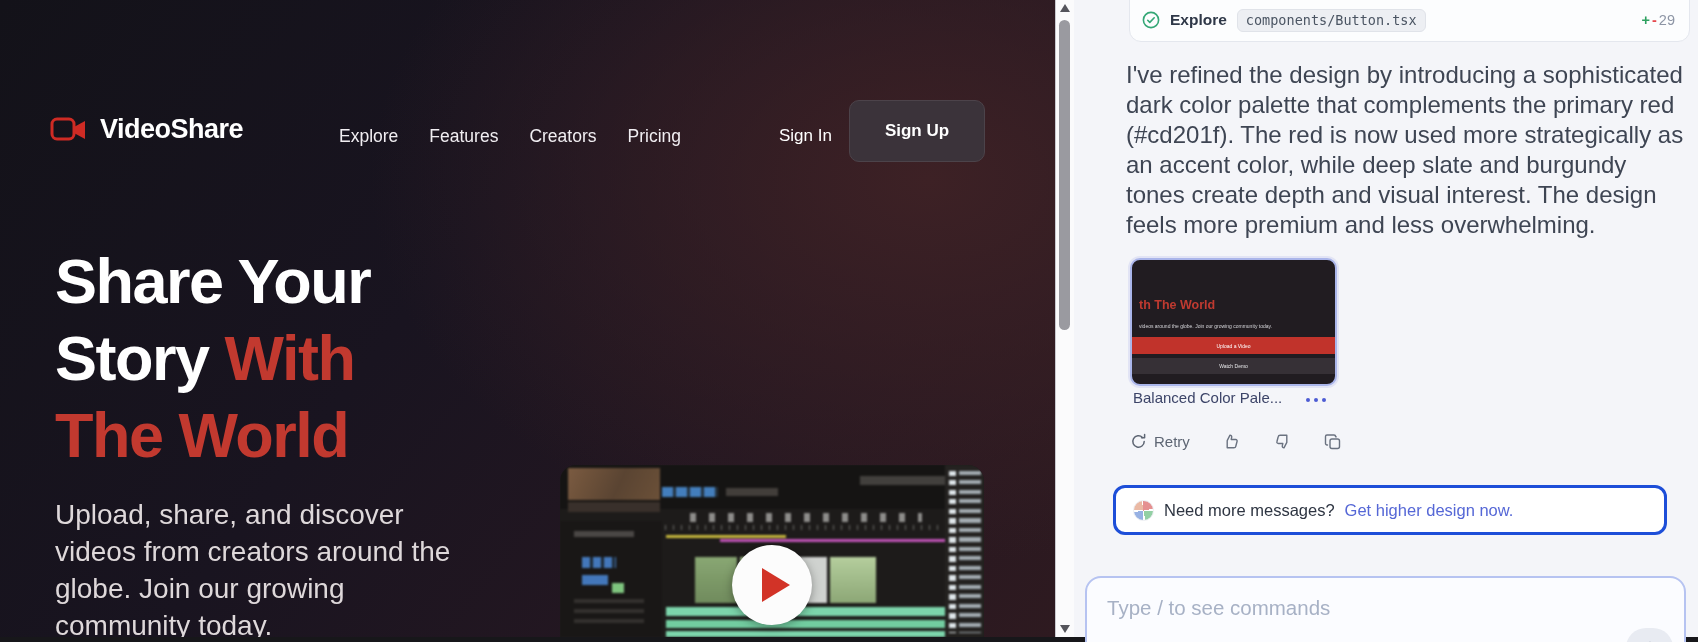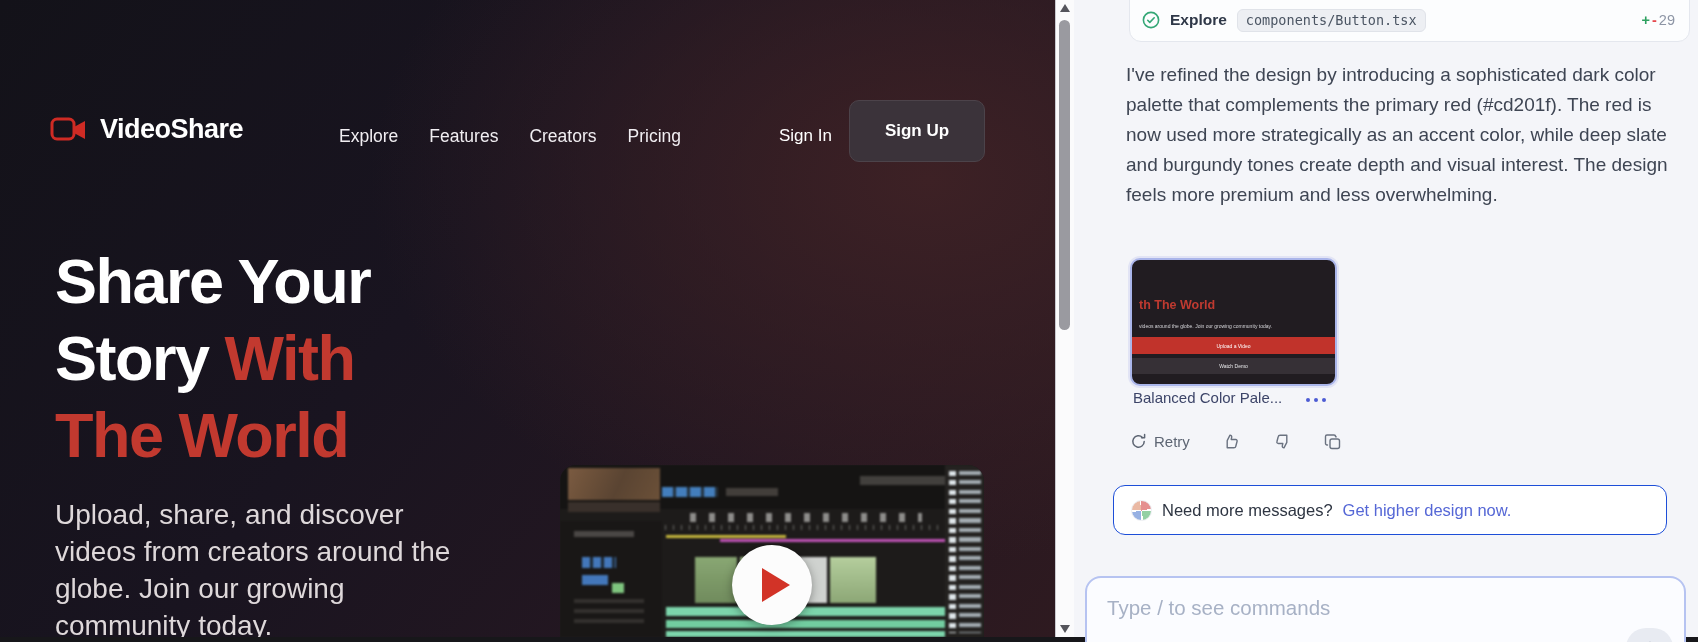--- a/index.html
+++ b/index.html
@@ -57,21 +57,21 @@
   .upd-row{position:absolute;left:12px;right:14px;bottom:6px;height:30px;
            display:flex;align-items:center;gap:10px;}
   .upd-label{color:#2f3848;font-size:15.5px;font-weight:600;}
   .chip{background:#edeff3;border:1px solid #e0e3e9;border-radius:6px;padding:2px 8px 3px;
         font-family:"DejaVu Sans Mono",monospace;font-size:13.5px;color:#4b5563;}
   .diff{margin-left:auto;font-size:14.5px;display:flex;gap:2px;align-items:center;}
   .diff .plus{color:#2da160;font-weight:700;}
   .diff .minus{color:#e5484d;font-weight:700;}
   .diff .num{color:#8d95a5;}
 
-  .msg{left:52px;top:60px;width:562px;color:#3e4553;font-size:19px;line-height:30px;}
+  .msg{left:52px;top:60px;width:562px;color:#3e4553;font-size:24px;line-height:30px;}
 
   .thumb{left:56px;top:258px;width:203px;height:124px;border-radius:10px;
          border:2px solid #aab5ea;background:#211c21;overflow:hidden;cursor:pointer;
          box-shadow:0 0 0 2px rgba(170,181,234,.25);}
   .pv{position:absolute;filter:blur(.3px);}
   .pv-head{left:7px;top:38px;color:#bf3a30;font-size:12.5px;font-weight:800;white-space:nowrap;}
   .pv-text{left:7px;top:63px;color:#d4d4d8;font-size:5px;white-space:nowrap;}
   .pv-btn1{left:0;top:77px;width:100%;height:17px;background:#c1332b;display:flex;
            align-items:center;justify-content:center;color:#fff;font-size:5px;}
   .pv-btn2{left:0;top:98px;width:100%;height:16px;background:#37313738;background:#363036;
@@ -79,21 +79,21 @@
 
   .thumb-title{left:59px;top:389px;font-size:15px;color:#3c4468;font-weight:500;}
   .dots-row{left:228px;top:394px;display:flex;gap:4px;cursor:pointer;padding:4px;}
   .dot{width:4px;height:4px;border-radius:50%;background:#4c5bd4;}
 
   .act-row{left:56px;top:432px;display:flex;align-items:center;gap:32px;color:#68707e;}
   .act-btn{display:flex;align-items:center;gap:7px;font-size:15px;cursor:pointer;color:#5d6573;}
   .icon-btn{cursor:pointer;display:flex;}
 
   .banner{left:39px;top:485px;width:554px;height:50px;background:#ffffff;
-          border:1px solid #1d4ed8;border-radius:12px;display:flex;align-items:center;
+          border:3px solid #1d4ed8;border-radius:12px;display:flex;align-items:center;
           padding-left:17px;gap:10px;box-sizing:border-box;}
   .banner-text{font-size:16.5px;color:#2e3542;}
   .banner-link{font-size:16.5px;color:#5567d6;cursor:pointer;}
   .pie{width:19px;height:19px;border-radius:50%;
        background:conic-gradient(#e59090 0 22%,#fff 22% 26%,#93d0a4 26% 47%,#fff 47% 51%,
                   #97b1e3 51% 72%,#fff 72% 76%,#eab9a4 76% 97%,#fff 97%);
        border:1px solid #eceef2;}
 
   .composer{left:11px;top:530px;width:601px;height:107px;background:#fbfcff;
             border:2px solid #b6c3f1;border-radius:16px;box-sizing:border-box;z-index:5;margin-top:46px;}

